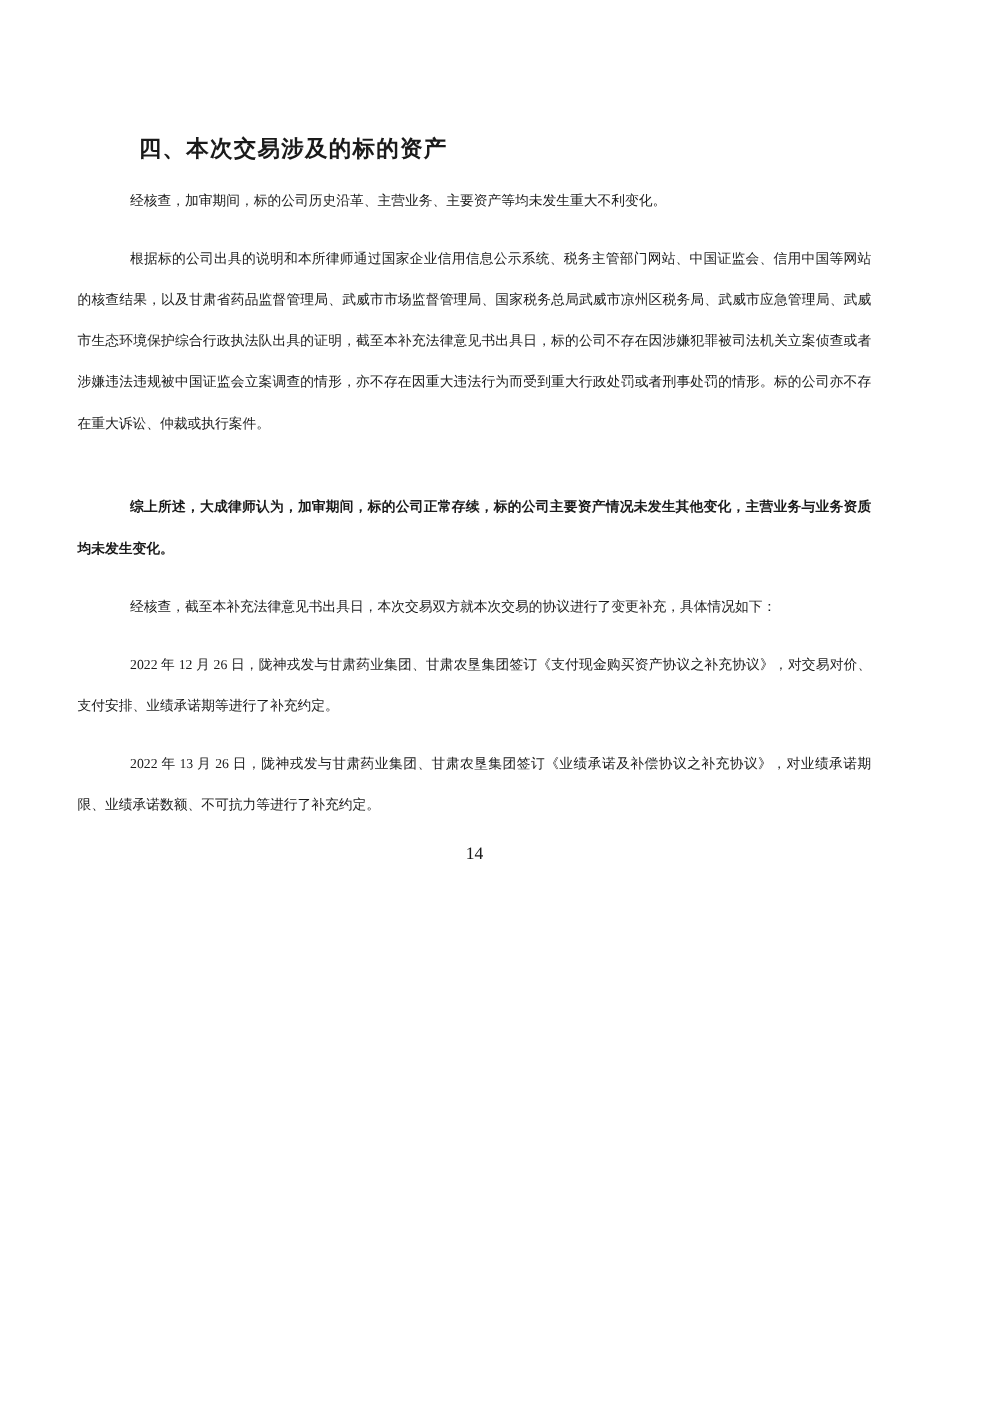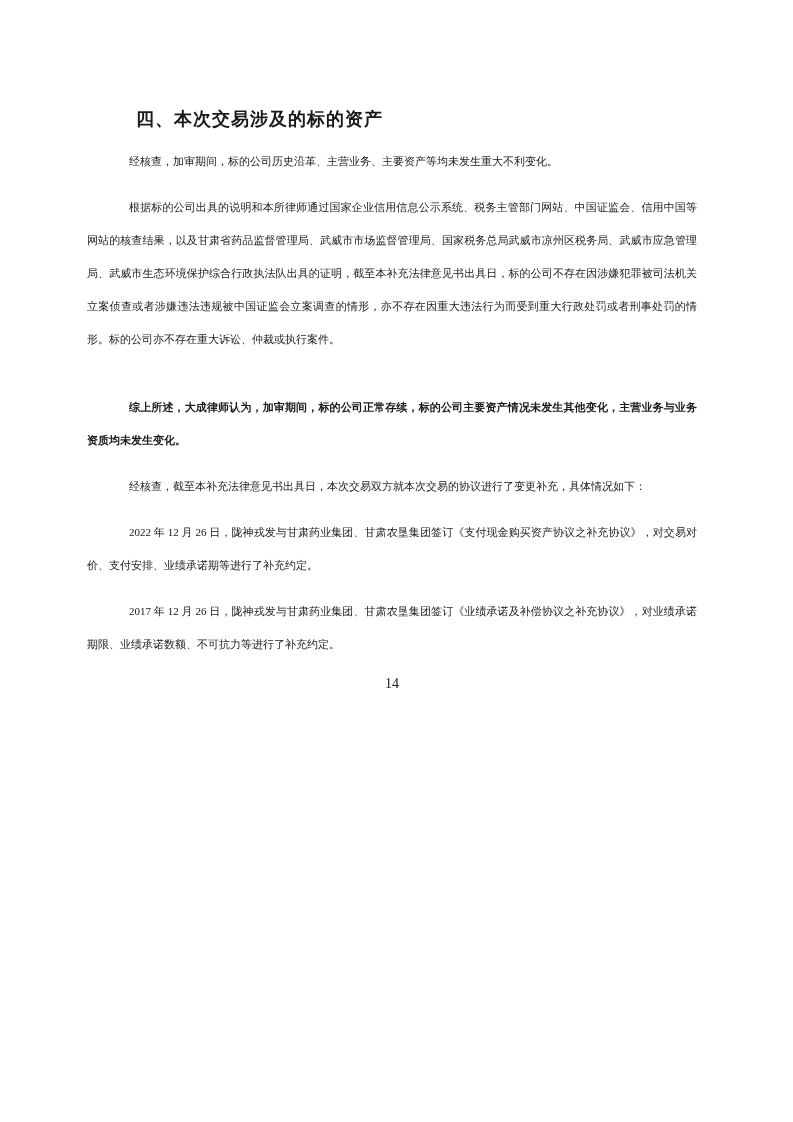--- a/index.html
+++ b/index.html
@@ -11,40 +11,40 @@
     width: 793px;
     height: 1122px;
     color: #1a1a1a;
     font-family: "Liberation Serif", serif;
     overflow: hidden;
   }
   .page {
     box-sizing: border-box;
     width: 793px;
     height: 1122px;
-    padding: 103px 96px 0 87px;
+    padding: 103px 96px 0 62px;
   }
   .heading {
     font-family: "Liberation Sans", sans-serif;
     font-size: 18px;
     font-weight: 700;
     line-height: 33px;
     margin: 0 0 9px 0;
     text-indent: 49px;
     letter-spacing: 1px;
   }
   .para {
     font-size: 11px;
     line-height: 33px;
     margin: 0 0 13px 0;
     text-indent: 42px;
     text-align: justify;
   }
   .para.bold {
-    font-family: Liberation Sans, sans-serif;
+    font-family: Liberation Mono, monospace;
     font-weight: 700;
     margin-top: 35px;
   }
   .footer {
     margin-top: 5px;
     text-align: center;
     font-size: 14px;
     line-height: 20px;
   }
 </style>
@@ -59,18 +59,18 @@
 
   <p class="para">根据标的公司出具的说明和本所律师通过国家企业信用信息公示系统、税务主管部门网站、中国证监会、信用中国等网站的核查结果，以及甘肃省药品监督管理局、武威市市场监督管理局、国家税务总局武威市凉州区税务局、武威市应急管理局、武威市生态环境保护综合行政执法队出具的证明，截至本补充法律意见书出具日，标的公司不存在因涉嫌犯罪被司法机关立案侦查或者涉嫌违法违规被中国证监会立案调查的情形，亦不存在因重大违法行为而受到重大行政处罚或者刑事处罚的情形。标的公司亦不存在重大诉讼、仲裁或执行案件。</p>
 
   <p class="para bold">综上所述，大成律师认为，加审期间，标的公司正常存续，标的公司主要资产情况未发生其他变化，主营业务与业务资质均未发生变化。</p>
 
 
   <p class="para">经核查，截至本补充法律意见书出具日，本次交易双方就本次交易的协议进行了变更补充，具体情况如下：</p>
 
   <p class="para">2022 年 12 月 26 日，陇神戎发与甘肃药业集团、甘肃农垦集团签订《支付现金购买资产协议之补充协议》，对交易对价、支付安排、业绩承诺期等进行了补充约定。</p>
 
-  <p class="para">2017 年 12 月 26 日，陇神戎发与甘肃药业集团、甘肃农垦集团签订《业绩承诺及补偿协议之补充协议》，对业绩承诺期限、业绩承诺数额、不可抗力等进行了补充约定。</p>
+  <p class="para">2022 年 13 月 26 日，陇神戎发与甘肃药业集团、甘肃农垦集团签订《业绩承诺及补偿协议之补充协议》，对业绩承诺期限、业绩承诺数额、不可抗力等进行了补充约定。</p>
 
 
   <div class="footer">14</div>
 
 </div>
 
 </body></html>

